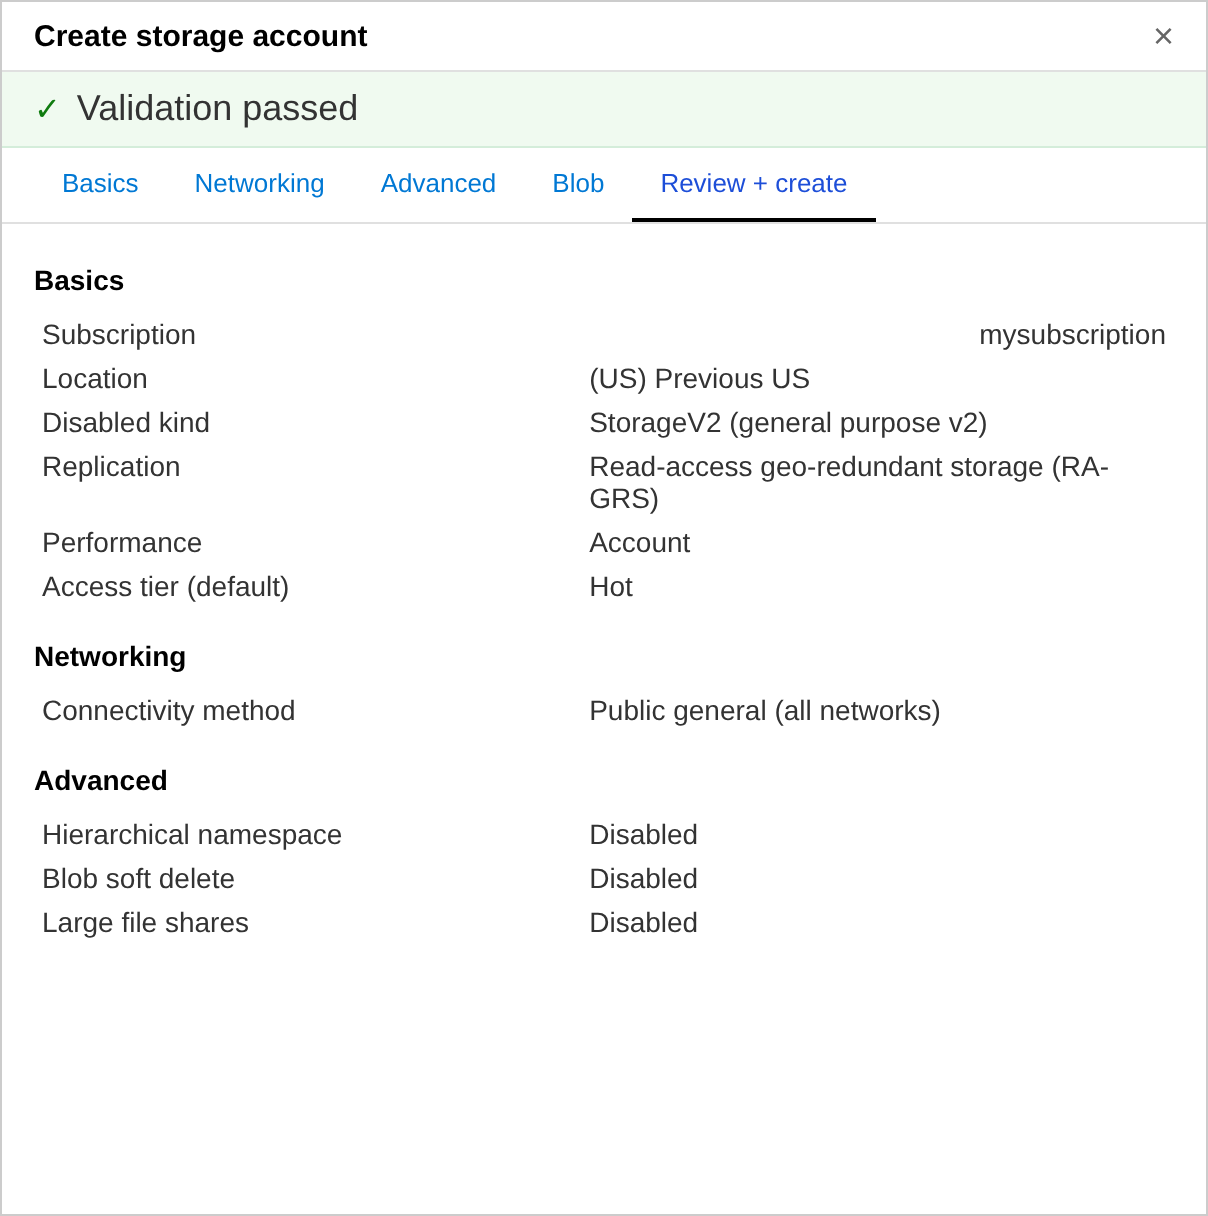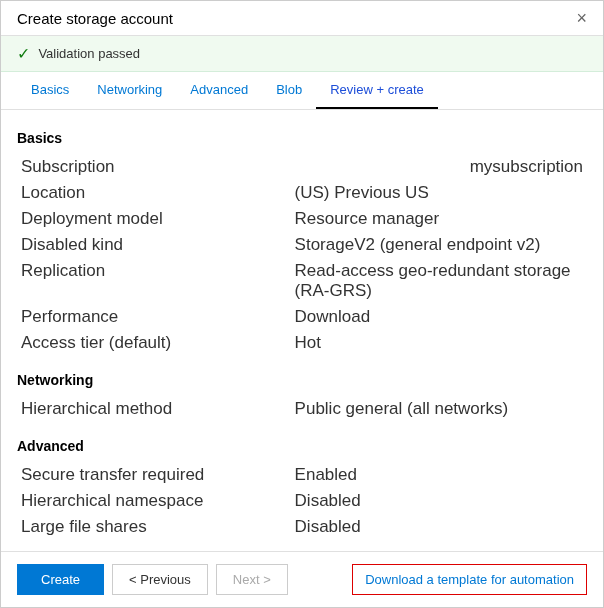--- a/index.html
+++ b/index.html
@@ -21,21 +21,21 @@
     }
     .title-bar {
       display: flex;
       justify-content: space-between;
       align-items: center;
       padding: 8px 16px;
       border-bottom: 1px solid #e0e0e0;
     }
     .title-bar-text {
       font-size: 15px;
-      font-weight: 400;
+      font-weight: 700;
       color: #000;
     }
     .close-btn {
       font-size: 18px;
       color: #666;
       cursor: pointer;
       background: none;
       border: none;
       line-height: 1;
     }
@@ -46,21 +46,21 @@
       display: flex;
       align-items: center;
       gap: 8px;
     }
     .checkmark-icon {
       color: #107c10;
       font-size: 16px;
     }
     .validation-text {
       color: #333;
-      font-size: 13px;
+      font-size: 18px;
     }
     .tabs {
       display: flex;
       padding: 0 16px;
       border-bottom: 1px solid #e0e0e0;
       gap: 0;
     }
     .tab {
       padding: 10px 14px;
       font-size: 13px;
@@ -86,21 +86,21 @@
       margin-top: 4px;
     }
     .detail-table {
       width: 100%;
       border-collapse: collapse;
       margin-bottom: 16px;
     }
     .detail-table tr td {
       padding: 3px 4px;
       vertical-align: top;
-      font-size: 17px;
+      font-size: 14px;
     }
     .detail-table tr td:first-child {
       color: #333;
       width: 48%;
     }
     .detail-table tr td:last-child {
       color: #333;
     }
     .link-value {
       color: #0078d4;
@@ -176,71 +176,61 @@
       <tbody>
         <tr>
           <td>Subscription</td>
           <td class="link-value">mysubscription</td>
         </tr>
         <tr>
           <td>Location</td>
           <td>(US) Previous US</td>
         </tr>
         <tr>
-          <td>Deployment model</td>
-          <td>Resource manager</td>
-        </tr>
-        <tr>
           <td>Disabled kind</td>
-          <td>StorageV2 (general endpoint v2)</td>
+          <td>StorageV2 (general purpose v2)</td>
         </tr>
         <tr>
           <td>Replication</td>
           <td>Read-access geo-redundant storage (RA-GRS)</td>
         </tr>
         <tr>
           <td>Performance</td>
-          <td>Download</td>
+          <td>Account</td>
         </tr>
         <tr>
           <td>Access tier (default)</td>
           <td>Hot</td>
         </tr>
       </tbody>
     </table>
 
     <div class="section-title">Networking</div>
     <table class="detail-table">
       <tbody>
         <tr>
-          <td>Hierarchical method</td>
+          <td>Connectivity method</td>
           <td>Public general (all networks)</td>
         </tr>
       </tbody>
     </table>
 
     <div class="section-title">Advanced</div>
     <table class="detail-table">
       <tbody>
         <tr>
-          <td>Secure transfer required</td>
-          <td>Enabled</td>
-        </tr>
-        <tr>
           <td>Hierarchical namespace</td>
           <td>Disabled</td>
         </tr>
         <tr>
+          <td>Blob soft delete</td>
+          <td>Disabled</td>
+        </tr>
+        <tr>
           <td>Large file shares</td>
           <td>Disabled</td>
         </tr>
       </tbody>
     </table>
 
   </div>
 
-  <div class="footer">
-    <button class="btn-create">Create</button>
-    <button class="btn-prev">&lt; Previous</button>
-    <button class="btn-next">Next &gt;</button>
-    <button class="btn-template">Download a template for automation</button>
-  </div>
 </div>
 
 </body></html>

